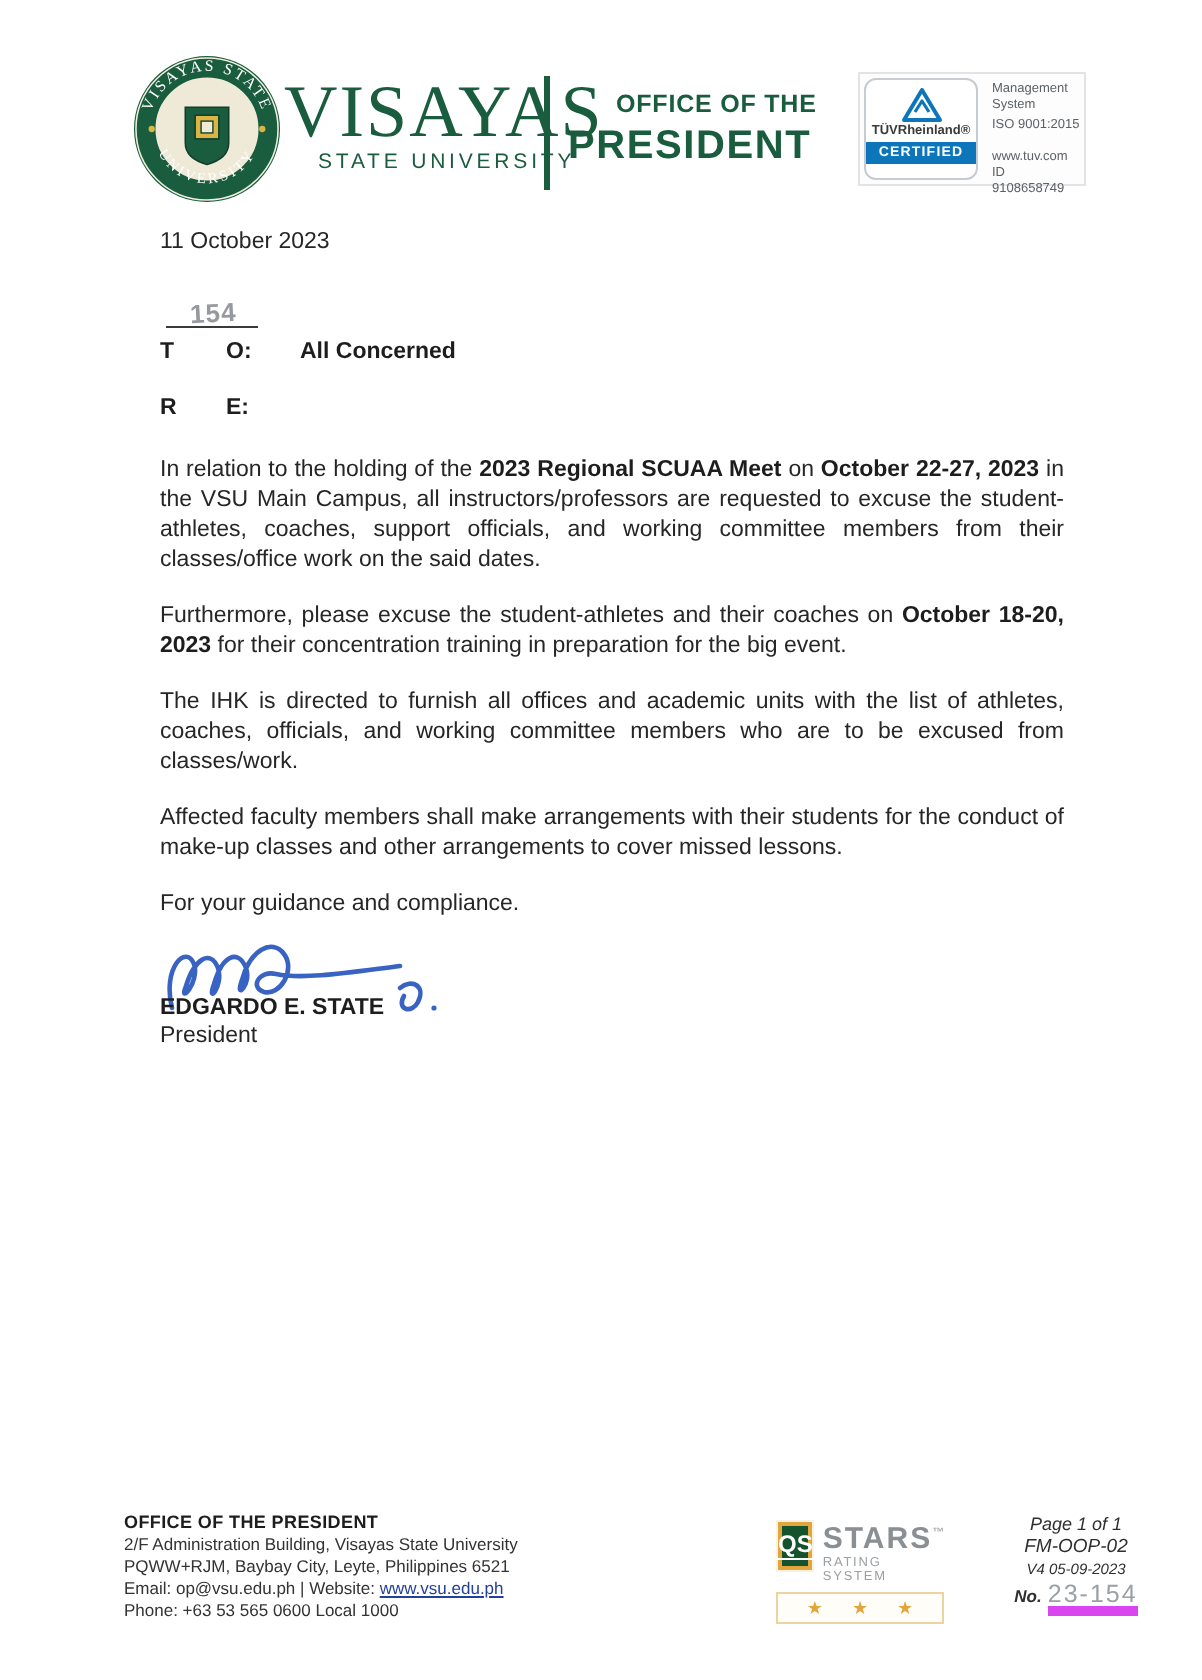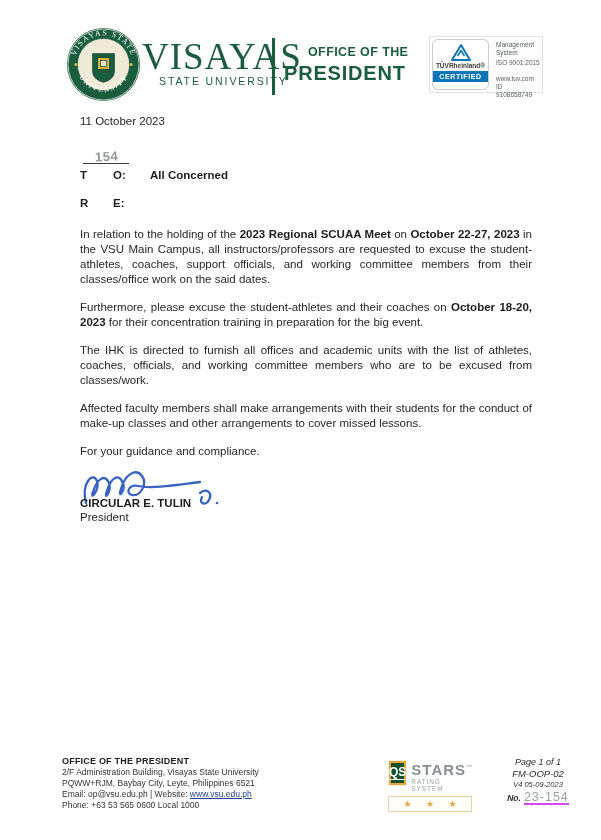--- a/index.html
+++ b/index.html
@@ -55,21 +55,21 @@
   .qs-title { font-size:15px; font-weight:700; color:#8a8f93; letter-spacing:1px; line-height:15px; }
   .qs-tm { font-size:6px; vertical-align:super; color:#a9adb0; }
   .qs-sub { font-size:6.5px; color:#9aa0a4; letter-spacing:0.9px; margin-top:1px; }
   .qs-stars { margin-top:4px; border:1px solid #ecd3a2; text-align:center; color:#e2a63d; font-size:9px; letter-spacing:6px; padding:2px 0 2px 6px; background:#fffdf8; }
   .pageinfo { position:absolute; left:492px; top:757px; width:92px; text-align:center; font-style:italic; color:#2f2f2f; }
   .pi-page { font-size:9px; }
   .pi-code { font-size:9.5px; font-weight:400; margin-top:1px; }
   .pi-version { font-size:7.5px; margin-top:1px; }
   .pi-no-row { margin-top:2px; display:flex; justify-content:center; align-items:baseline; }
   .pi-no-label { font-size:8.5px; font-weight:700; }
-  .pi-no-value { font-style:normal; color:#9aa0a4; font-size:12.5px; letter-spacing:1px; border-bottom:2px solid #d946ef; margin-left:3px; line-height:12px; }
+  .pi-no-value { font-style:normal; color:#9aa0a4; font-size:12.5px; letter-spacing:1px; border-bottom:5px solid #d946ef; margin-left:3px; line-height:12px; }
 </style>
 </head>
 <body>
 
 <div class="page">
 
   <div class="seal">
     <svg viewBox="0 0 76 76" width="75" height="75">
       <circle cx="38" cy="38" r="37" fill="#1a5c3e"></circle>
       <circle cx="38" cy="38" r="36" fill="none" stroke="#f2eede" stroke-width="0.8"></circle>
@@ -162,21 +162,21 @@
                    C 39 14, 47 10, 51 20
                    C 54 28, 45 37, 49 26
                    C 53 11, 64 5, 70 13
                    C 76 21, 68 34, 60 32
                    C 53 30, 57 21, 66 23
                    C 80 26, 104 22, 128 19"></path>
           <path d="M 128 30 C 134 25, 141 29, 137 37 C 134 43, 126 41, 130 34"></path>
           <circle cx="145" cy="40" r="1.3" fill="#2e5bbf" stroke="none"></circle>
         </g>
       </svg>
-      <div class="sig-name">CIRCULAR E. TULIN</div>
+      <div class="sig-name">EDGARDO E. STATE</div>
       <div class="sig-title">President</div>
     </div>
   </div>
 
   <div class="footer-left">
     <div class="footer-office">OFFICE OF THE PRESIDENT</div>
     <div>2/F Administration Building, Visayas State University</div>
     <div>PQWW+RJM, Baybay City, Leyte, Philippines 6521</div>
     <div><span>Email: op@vsu.edu.ph | Website: </span><span class="footer-link">www.vsu.edu.ph</span></div>
     <div>Phone: +63 53 565 0600 Local 1000</div>

